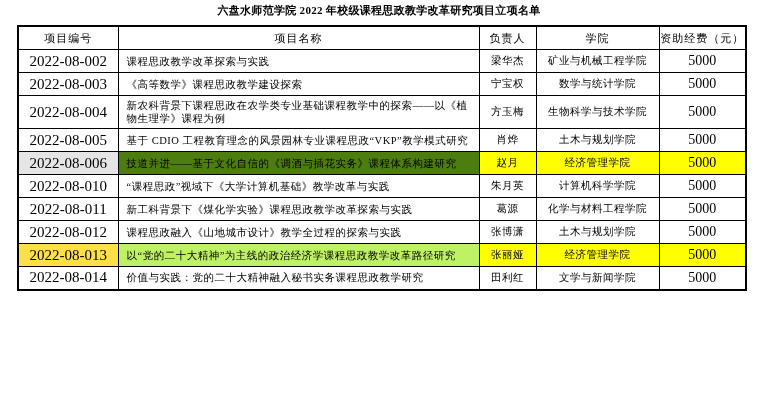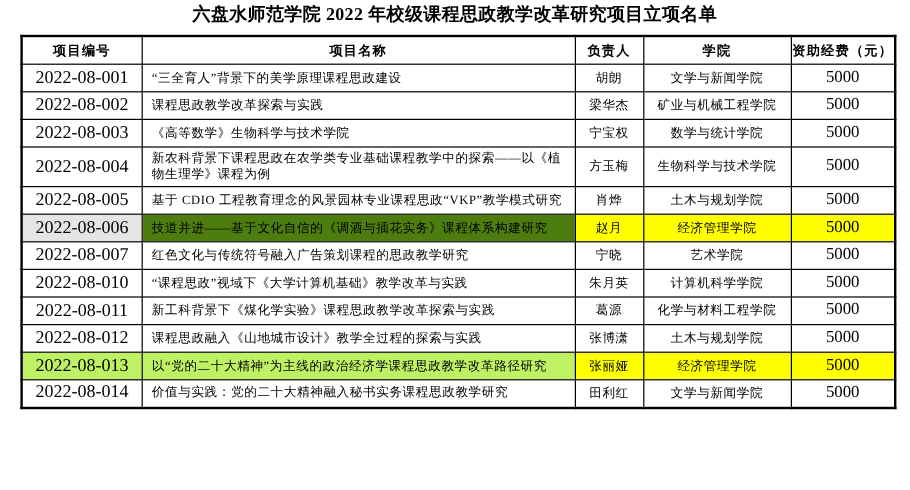--- a/index.html
+++ b/index.html
@@ -13,21 +13,21 @@
     overflow: hidden;
   }
   .page {
     position: relative;
     width: 758px;
     height: 408px;
   }
   .title {
     margin: 3px 0 7px 0;
     text-align: center;
-    font-size: 15px;
+    font-size: 11px;
     font-weight: bold;
     letter-spacing: 0.3px;
     font-family: "Liberation Serif", "DejaVu Serif", serif;
   }
   table.projects {
     border-collapse: collapse;
     table-layout: fixed;
     margin-left: 17px;
     width: 728px;
     border: 2px solid #000000;
@@ -38,21 +38,21 @@
   col.c4 { width: 123px; }
   col.c5 { width: 87px; }
   th, td {
     border: 1px solid #000000;
     padding: 0;
     overflow: hidden;
     vertical-align: middle;
   }
   th {
     font-size: 11px;
-    font-weight: bold;
+    font-weight: normal;
     height: 22px;
     text-align: center;
     letter-spacing: 1px;
   }
   tr.row { height: 23px; }
   tr.row-tall { height: 33px; }
   td.c-id {
     font-size: 15px;
     text-align: center;
     font-family: "Liberation Serif", "DejaVu Serif", serif;
@@ -99,36 +99,29 @@
       <tr>
         <th>项目编号</th>
         <th>项目名称</th>
         <th>负责人</th>
         <th>学院</th>
         <th>资助经费（元）</th>
       </tr>
     </thead>
     <tbody id="rows-body">
         <tr class="row">
-    <td class="c-id">2022-08-001</td>
-    <td class="c-name">“三全育人”背景下的美学原理课程思政建设</td>
-    <td class="c-person">胡朗</td>
-    <td class="c-college">文学与新闻学院</td>
-    <td class="c-fund">5000</td>
-  </tr>
-        <tr class="row">
     <td class="c-id">2022-08-002</td>
     <td class="c-name">课程思政教学改革探索与实践</td>
     <td class="c-person">梁华杰</td>
     <td class="c-college">矿业与机械工程学院</td>
     <td class="c-fund">5000</td>
   </tr>
         <tr class="row">
     <td class="c-id">2022-08-003</td>
-    <td class="c-name">《高等数学》生物科学与技术学院</td>
+    <td class="c-name">《高等数学》课程思政教学建设探索</td>
     <td class="c-person">宁宝权</td>
     <td class="c-college">数学与统计学院</td>
     <td class="c-fund">5000</td>
   </tr>
         <tr class="row row-tall">
     <td class="c-id">2022-08-004</td>
     <td class="c-name">新农科背景下课程思政在农学类专业基础课程教学中的探索——以《植物生理学》课程为例</td>
     <td class="c-person">方玉梅</td>
     <td class="c-college">生物科学与技术学院</td>
     <td class="c-fund">5000</td>
@@ -141,27 +134,20 @@
     <td class="c-fund">5000</td>
   </tr>
         <tr class="row">
     <td class="c-id" style="background: #e5e5e5;">2022-08-006</td>
     <td class="c-name" style="background: #4d7c0f;">技道并进——基于文化自信的《调酒与插花实务》课程体系构建研究</td>
     <td class="c-person" style="background: rgb(255, 255, 0);">赵月</td>
     <td class="c-college" style="background: rgb(255, 255, 0);">经济管理学院</td>
     <td class="c-fund" style="background: rgb(255, 255, 0);">5000</td>
   </tr>
         <tr class="row">
-    <td class="c-id">2022-08-007</td>
-    <td class="c-name">红色文化与传统符号融入广告策划课程的思政教学研究</td>
-    <td class="c-person">宁晓</td>
-    <td class="c-college">艺术学院</td>
-    <td class="c-fund">5000</td>
-  </tr>
-        <tr class="row">
     <td class="c-id">2022-08-010</td>
     <td class="c-name">“课程思政”视域下《大学计算机基础》教学改革与实践</td>
     <td class="c-person">朱月英</td>
     <td class="c-college">计算机科学学院</td>
     <td class="c-fund">5000</td>
   </tr>
         <tr class="row">
     <td class="c-id">2022-08-011</td>
     <td class="c-name">新工科背景下《煤化学实验》课程思政教学改革探索与实践</td>
     <td class="c-person">葛源</td>
@@ -169,21 +155,21 @@
     <td class="c-fund">5000</td>
   </tr>
         <tr class="row">
     <td class="c-id">2022-08-012</td>
     <td class="c-name">课程思政融入《山地城市设计》教学全过程的探索与实践</td>
     <td class="c-person">张博潇</td>
     <td class="c-college">土木与规划学院</td>
     <td class="c-fund">5000</td>
   </tr>
         <tr class="row">
-    <td class="c-id" style="background: #bef264;">2022-08-013</td>
+    <td class="c-id" style="background: #fde047;">2022-08-013</td>
     <td class="c-name" style="background: #bef264; margin-left: 36px;">以“党的二十大精神”为主线的政治经济学课程思政教学改革路径研究</td>
     <td class="c-person" style="background: rgb(255, 255, 0);">张丽娅</td>
     <td class="c-college" style="background: rgb(255, 255, 0);">经济管理学院</td>
     <td class="c-fund" style="background: rgb(255, 255, 0);">5000</td>
   </tr>
         <tr class="row">
     <td class="c-id">2022-08-014</td>
     <td class="c-name">价值与实践：党的二十大精神融入秘书实务课程思政教学研究</td>
     <td class="c-person">田利红</td>
     <td class="c-college">文学与新闻学院</td>

